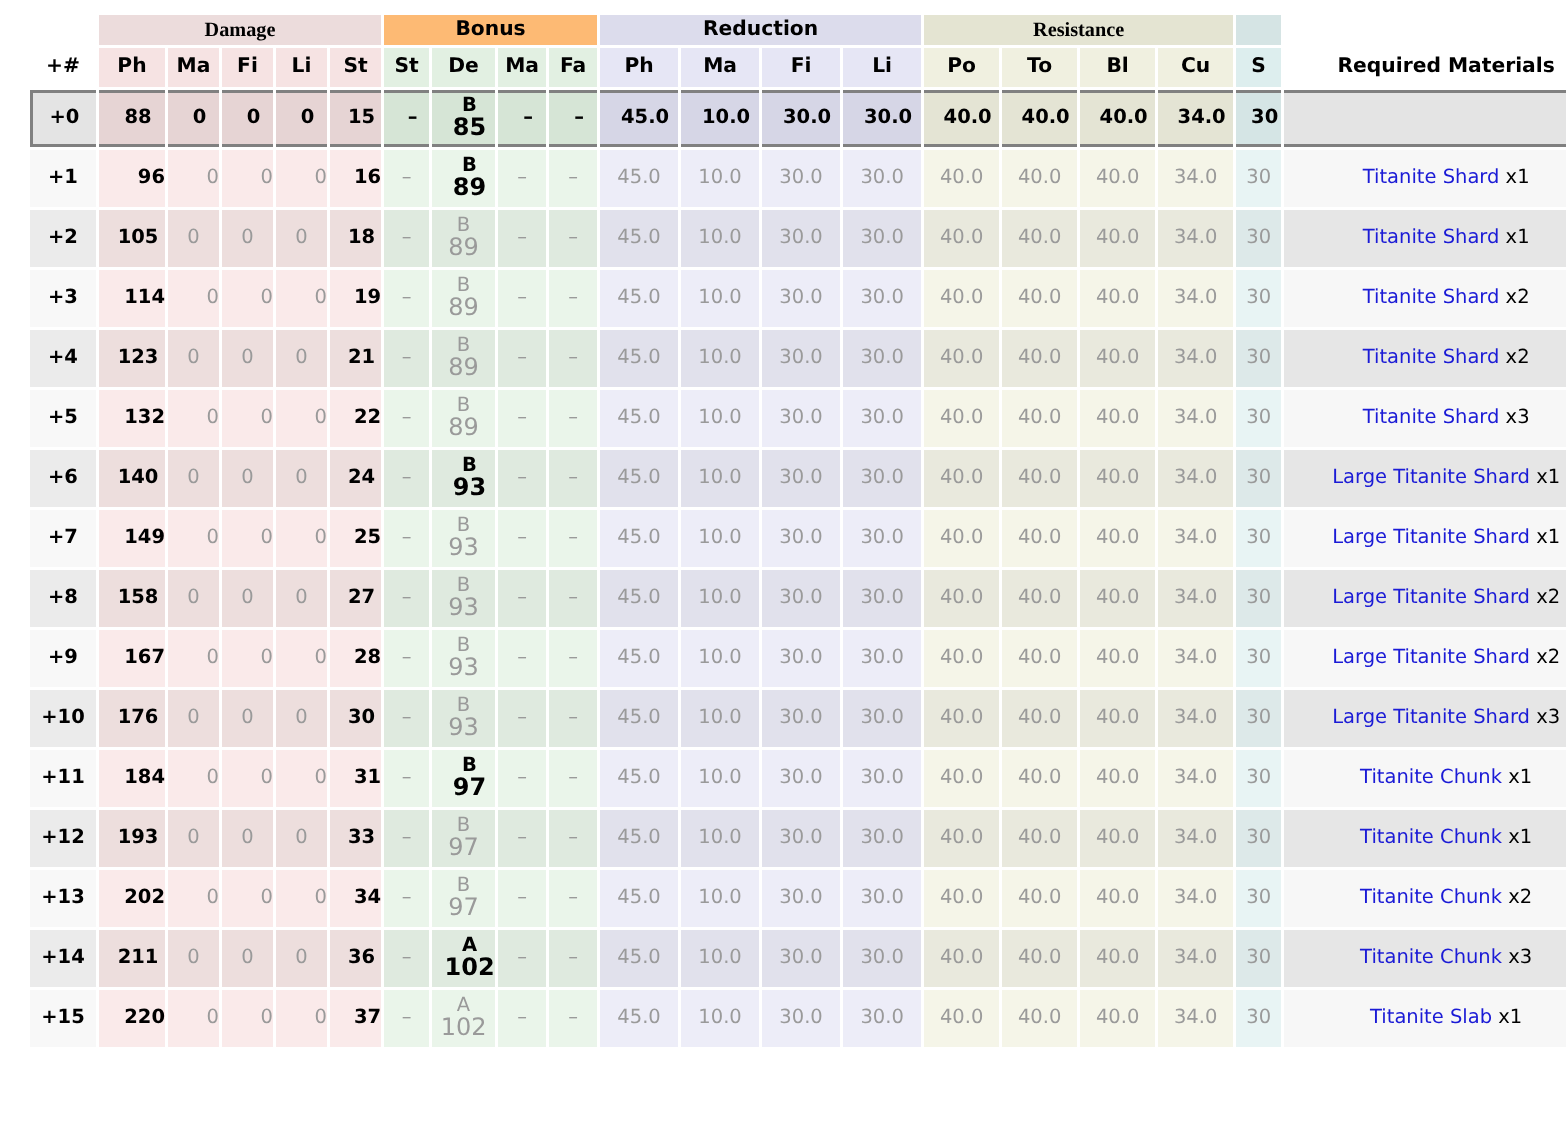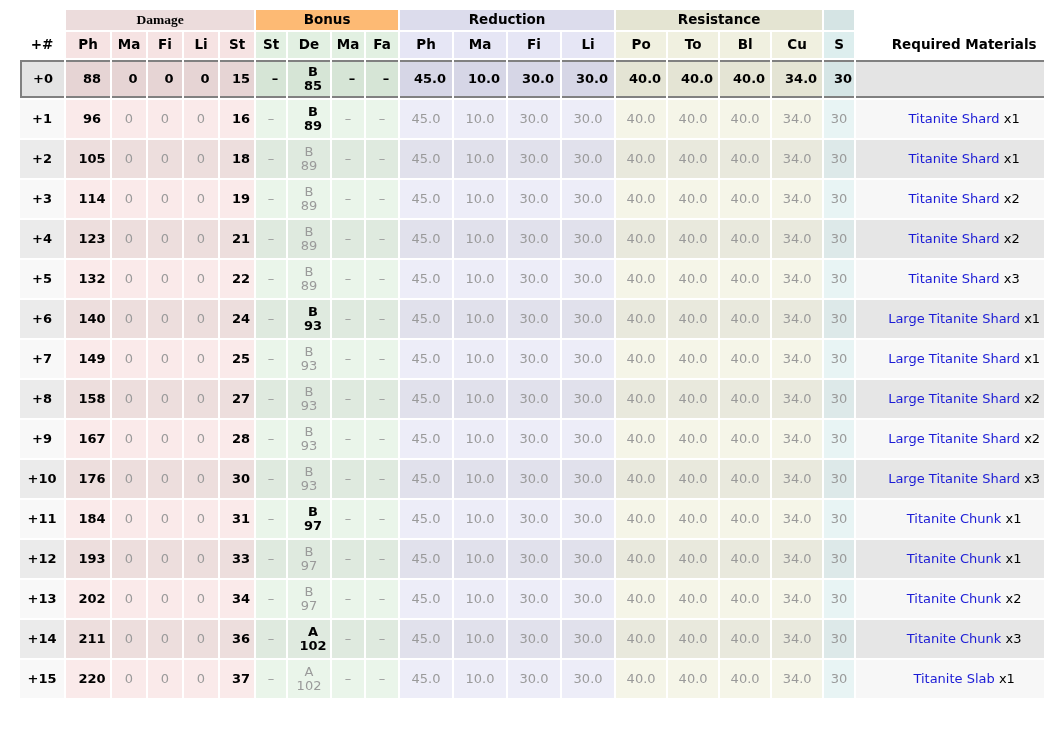--- a/index.html
+++ b/index.html
@@ -38,42 +38,42 @@
   
   tr.group-row th {
     height: 20px;
     font-weight: bold;
     font-size: 13.5px;
   }
   th.gap { background: transparent; }
   th.g-damage    { background: #ecdcdc; font-family: Liberation Serif, serif; }
   th.g-bonus     { background: #fdba74; }
   th.g-reduction { background: #dcdcec; }
-  th.g-resist    { background: #e4e4d2; }
+  th.g-resist    { background: #e4e4d2; font-family: Liberation Serif, serif; }
   th.g-spec      { background: #d5e4e4; }
 
   
   tr.sub-row th {
     height: 26px;
     font-weight: bold;
     font-size: 13.5px;
   }
   th.h-plus   { background: transparent; }
   th.h-damage { background: #f6e3e3; }
   th.h-bonus  { background: #e2f0e2; }
   th.h-red    { background: #e6e6f5; }
   th.h-res    { background: #f0f0e0; }
   th.h-spec   { background: #ddeeee; }
   th.h-mats   { background: transparent; text-align: left; padding-left: 6px; }
 
   
   td.c-plus   { font-weight: bold; }
   
   tr.r-odd td.c-plus  { background: #f8f8f8; }
-  tr.r-odd td.c-dmg   { background: #faeaea; }
+  tr.r-odd td.c-dmg   { background: #faeaea; text-align: right; }
   tr.r-odd td.c-bon   { background: #eaf5ea; }
   tr.r-odd td.c-red   { background: #ededf8; }
   tr.r-odd td.c-res   { background: #f5f5e8; }
   tr.r-odd td.c-spec  { background: #e8f4f4; }
   tr.r-odd td.c-mats  { background: #f7f7f7; }
   
   tr.r-even td.c-plus  { background: #ebebeb; }
   tr.r-even td.c-dmg   { background: #eddedd; }
   tr.r-even td.c-bon   { background: #dfeadf; }
   tr.r-even td.c-red   { background: #e1e1ec; }
@@ -96,21 +96,21 @@
   tr.r-hl td.c-spec  { background: #d5e5e5; }
   tr.r-hl td.c-mats  { background: #e4e4e4; }
 
   
   .v-new  { color: #000000; font-weight: bold; margin-left: 8px; }
   .v-same { color: #9a9a9a; font-weight: normal; }
   tr.r-hl .v-new, tr.r-hl .v-same { color: #000000; font-weight: bold; }
 
   .stack { display: block; line-height: 1.05; }
   .stack .top { display: block; font-size: 13px; }
-  .stack .bot { display: block; font-size: 13px; }
+  .stack .bot { display: block; font-size: 16px; }
 
   td.c-mats {
     text-align: left;
     padding-left: 8px;
     font-size: 13.5px;
     white-space: nowrap;
   }
   td.c-mats a {
     color: #1b1bd6;
     text-decoration: none;

